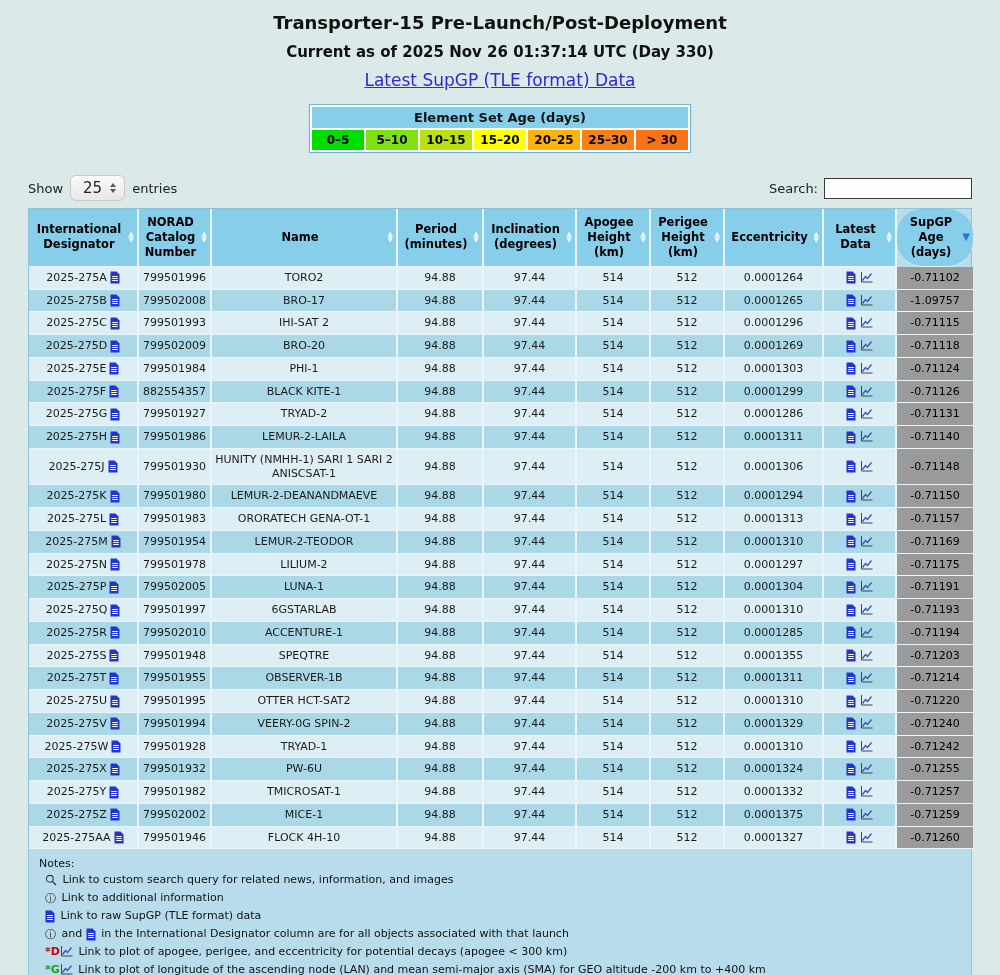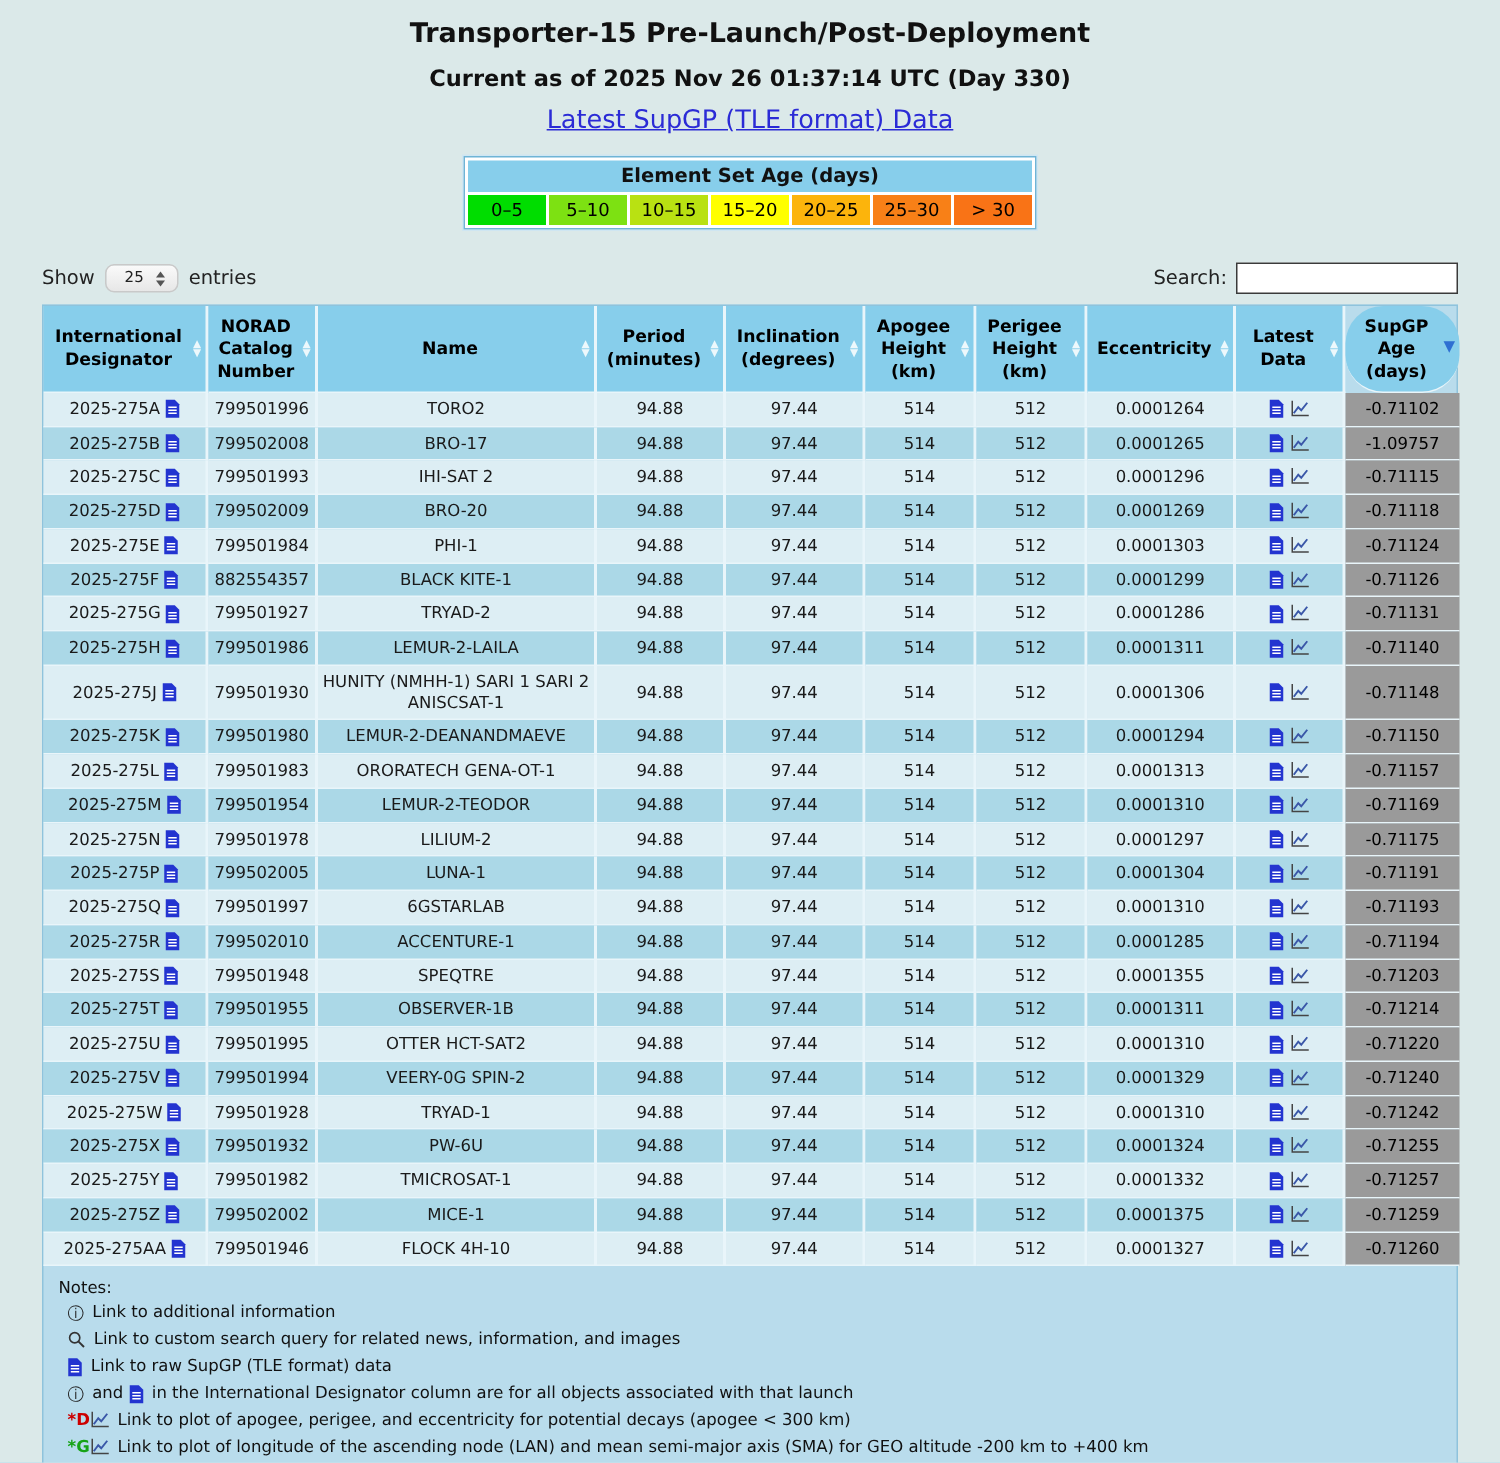--- a/index.html
+++ b/index.html
@@ -13,29 +13,29 @@
   
   .top { text-align:center; padding-top:12px; }
   .title { font-size:18px; font-weight:bold; margin:0 0 10px 0; }
   .subtitle { font-size:15px; font-weight:bold; margin:0 0 9px 0; }
   .tle-link { font-size:17px; color:#2b2bd6; text-decoration:underline; cursor:pointer; display:inline-block; margin-bottom:14px; }
   
   .legend-wrap { display:flex; justify-content:center; margin-bottom:22px; }
   .legend { border:1px solid #6fb4d6; background:#ffffff; padding:2px; box-shadow:0 0 0 1px #cfe6f2; }
   .legend-title { background:#87ceeb; font-size:13px; font-weight:bold; text-align:center; padding:3px 0; margin-bottom:2px; }
   .legend-bands { display:flex; gap:2px; }
-  .band { width:52px; padding:3px 0; font-size:12px; font-weight:normal; text-align:center; color:#000; }
+  .band { width:52px; padding:3px 0; font-size:12px; font-weight:bold; text-align:center; color:#000; }
   
   .controls { display:flex; justify-content:space-between; align-items:center; margin:0 28px 7px 28px; font-size:13px; color:#222; }
   .show-group { display:flex; align-items:center; gap:7px; }
   .entries-select {
     display:inline-flex; align-items:center; gap:8px;
     border:1px solid #c9c9c9; border-radius:6px;
     background:linear-gradient(#fafafa,#e7e7e7);
-    padding:3px 8px 3px 12px; cursor:pointer; font-size:10px;
+    padding:3px 8px 3px 12px; cursor:pointer; font-size:15px;
   }
   .stepper { display:inline-flex; flex-direction:column; gap:2px; }
   .stepper i { display:block; width:0; height:0; border-left:3.5px solid transparent; border-right:3.5px solid transparent; }
   .stepper .up { border-bottom:4px solid #555; }
   .stepper .dn { border-top:4px solid #555; }
   .search-group { display:flex; align-items:center; gap:6px;margin-left:40px; }
   .search-input { width:148px; height:21px; border:1px solid #3a3a3a; background:#fff; font-size:12px; padding:0 4px; }
   
   .panel { margin:0 28px; background:#b9dcec; border:1px solid #8fc3dc; padding:0 0 6px 0; }
   table.sat { border-collapse:separate; border-spacing:0; width:100%; table-layout:fixed; }
@@ -774,25 +774,25 @@
               <path d="M1.5 0 v10 h11" stroke="#444" stroke-width="1" fill="none"></path>
               <path d="M2.5 8.5 L5.5 4.5 L7.5 6.5 L11.5 1.5" stroke="#3a57a8" stroke-width="1.3" fill="none"></path>
             </svg></td>
           <td class="supgp">-0.71260</td>
         </tr>
       </tbody>
   </table>
   <div class="notes">
     <div class="notes-title">Notes:</div>
     <div id="note-lines">
-        <div class="note-line"><span class="ic info">ⓘ</span><span> Link to additional information</span></div>
         <div class="note-line"><svg class="ic" width="12" height="12" viewBox="0 0 12 12">
             <circle cx="4.8" cy="4.8" r="3.4" stroke="#333" stroke-width="1.1" fill="none"></circle>
             <line x1="7.4" y1="7.4" x2="11" y2="11" stroke="#333" stroke-width="1.3"></line>
           </svg><span> Link to custom search query for related news, information, and images</span></div>
+        <div class="note-line"><span class="ic info">ⓘ</span><span> Link to additional information</span></div>
         <div class="note-line"><svg class="ic" width="10" height="13" viewBox="0 0 10 13">
             <path d="M0.5 0.5 h6 L9.5 3.5 v9 h-9 z" fill="#2334d0"></path>
             <rect x="2.2" y="5" width="5.6" height="1" fill="#fff"></rect>
             <rect x="2.2" y="7" width="5.6" height="1" fill="#fff"></rect>
             <rect x="2.2" y="9" width="5.6" height="1" fill="#fff"></rect>
           </svg><span> Link to raw SupGP (TLE format) data</span></div>
         <div class="note-line"><span class="ic info">ⓘ</span><span> and </span><svg class="ic" width="10" height="13" viewBox="0 0 10 13">
             <path d="M0.5 0.5 h6 L9.5 3.5 v9 h-9 z" fill="#2334d0"></path>
             <rect x="2.2" y="5" width="5.6" height="1" fill="#fff"></rect>
             <rect x="2.2" y="7" width="5.6" height="1" fill="#fff"></rect>

